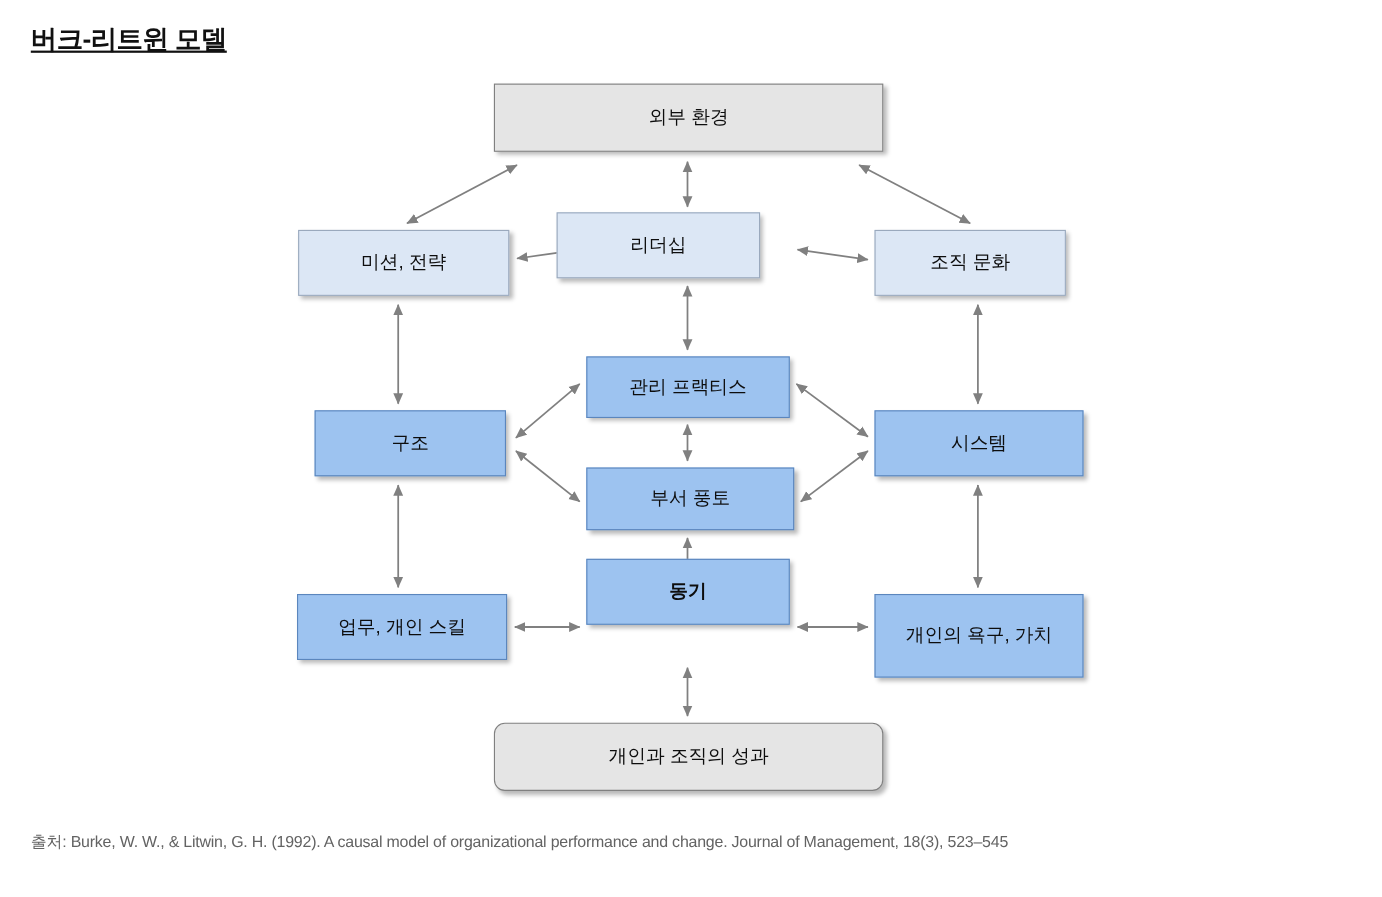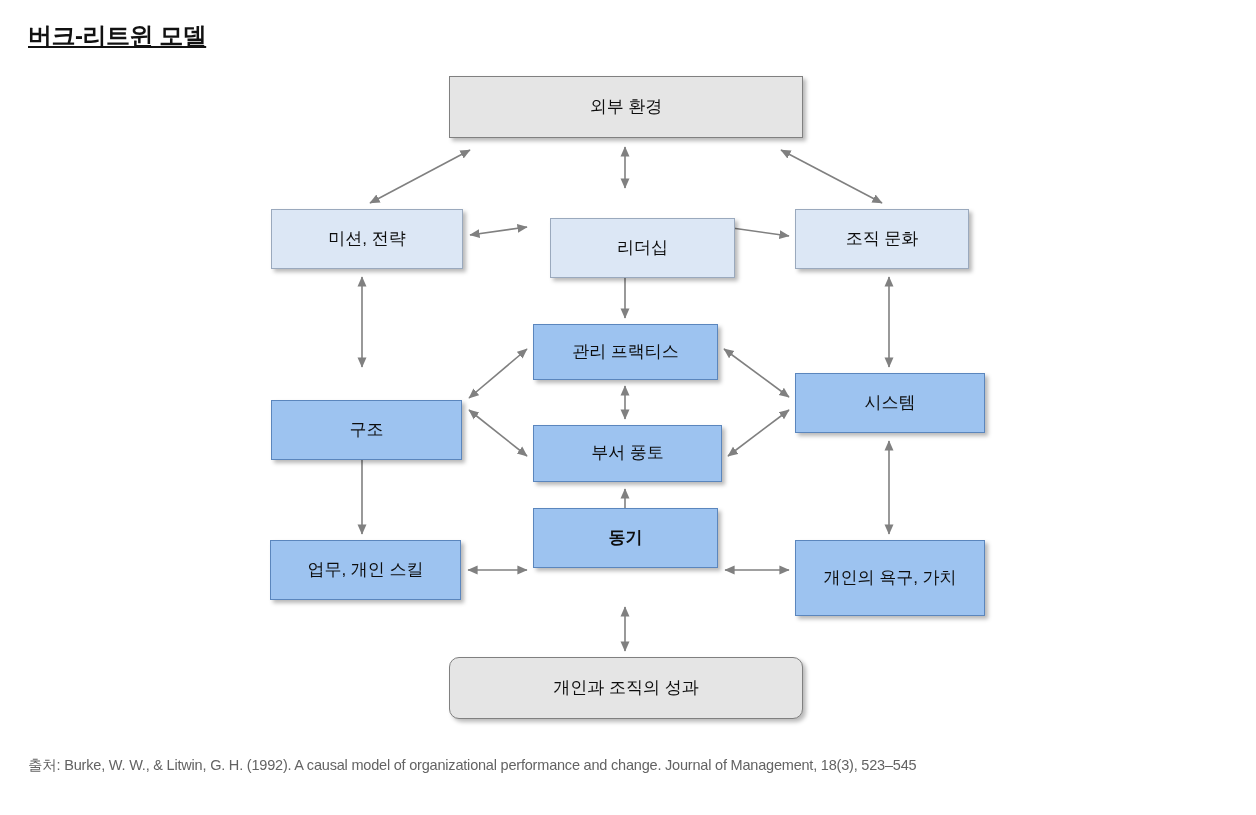--- a/index.html
+++ b/index.html
@@ -126,27 +126,27 @@
         </g>
     </svg>
 
     <div id="node-group">
         <div class="node white" style="left: 449px; top: 76px; width: 354px; height: 62px;">
           <span>외부 환경</span>
         </div>
         <div class="node lightblue" style="left: 271px; top: 209px; width: 192px; height: 60px;">
           <span>미션, 전략</span>
         </div>
-        <div class="node lightblue" style="left: 550px; top: 193px; width: 185px; height: 60px; margin-top: 25px;">
+        <div class="node lightblue" style="left: 506px; top: 193px; width: 185px; height: 60px;">
           <span>리더십</span>
         </div>
         <div class="node lightblue" style="left: 795px; top: 209px; width: 174px; height: 60px;">
           <span>조직 문화</span>
         </div>
-        <div class="node blue" style="left: 271px; top: 373px; width: 191px; height: 60px; margin-top: 27px;">
+        <div class="node blue" style="left: 286px; top: 373px; width: 174px; height: 60px;">
           <span>구조</span>
         </div>
         <div class="node blue" style="left: 533px; top: 324px; width: 185px; height: 56px;">
           <span>관리 프랙티스</span>
         </div>
         <div class="node blue" style="left: 533px; top: 425px; width: 189px; height: 57px;">
           <span>부서 풍토</span>
         </div>
         <div class="node blue" style="left: 795px; top: 373px; width: 190px; height: 60px;">
           <span>시스템</span>

